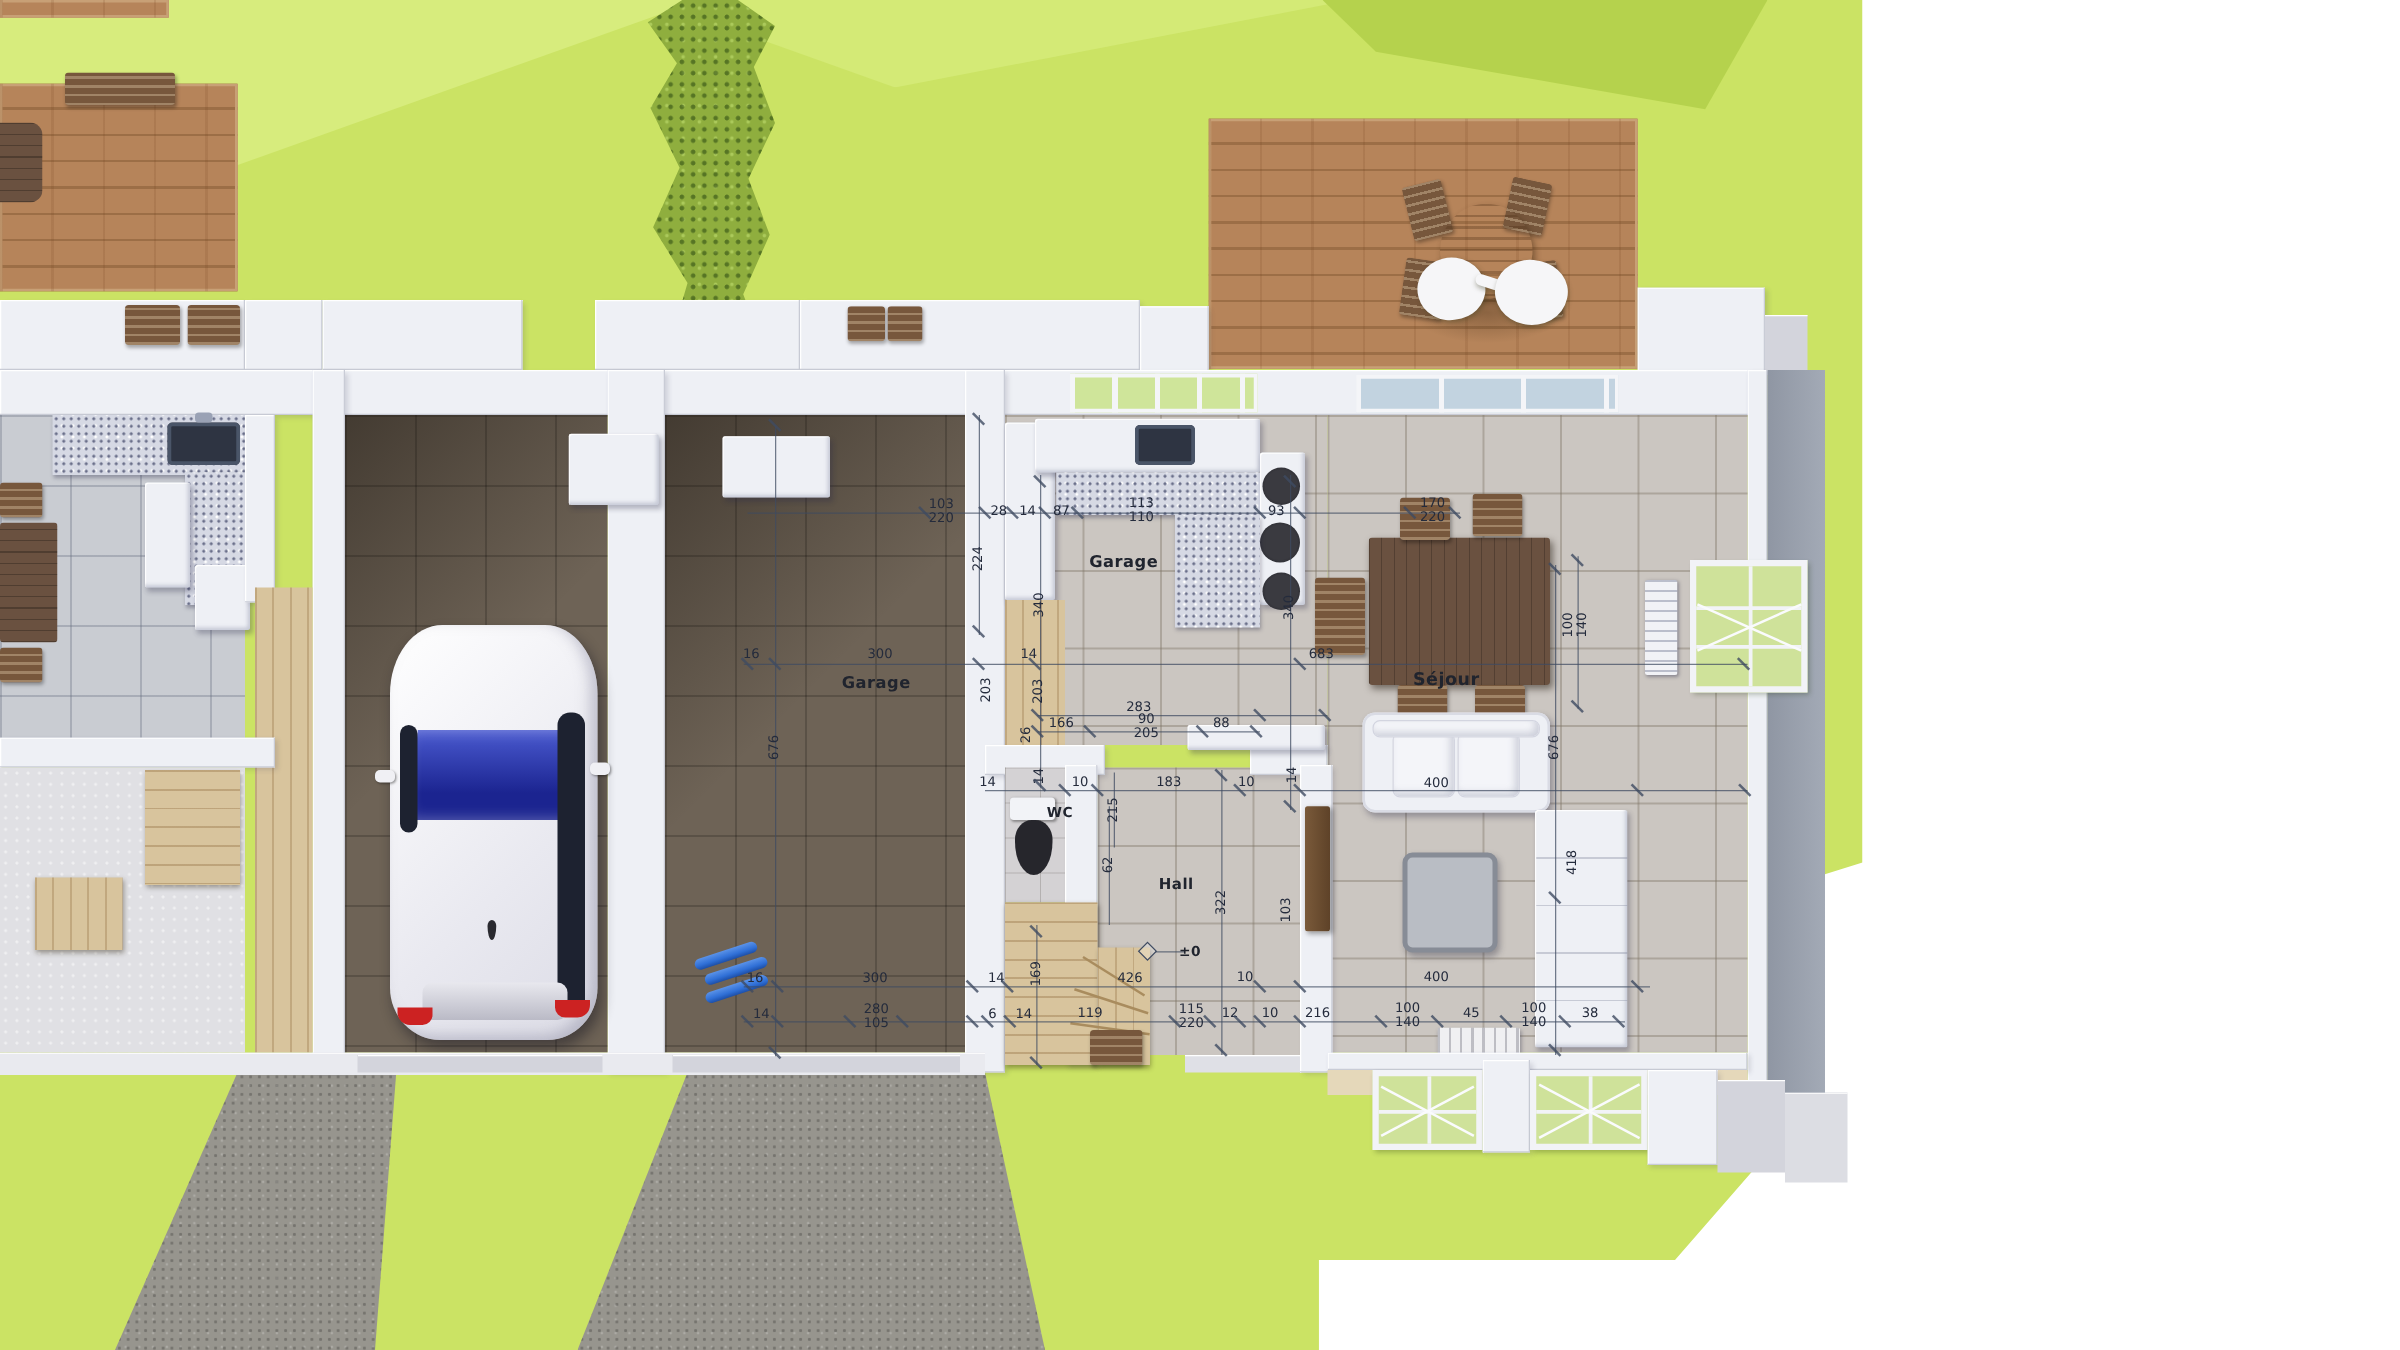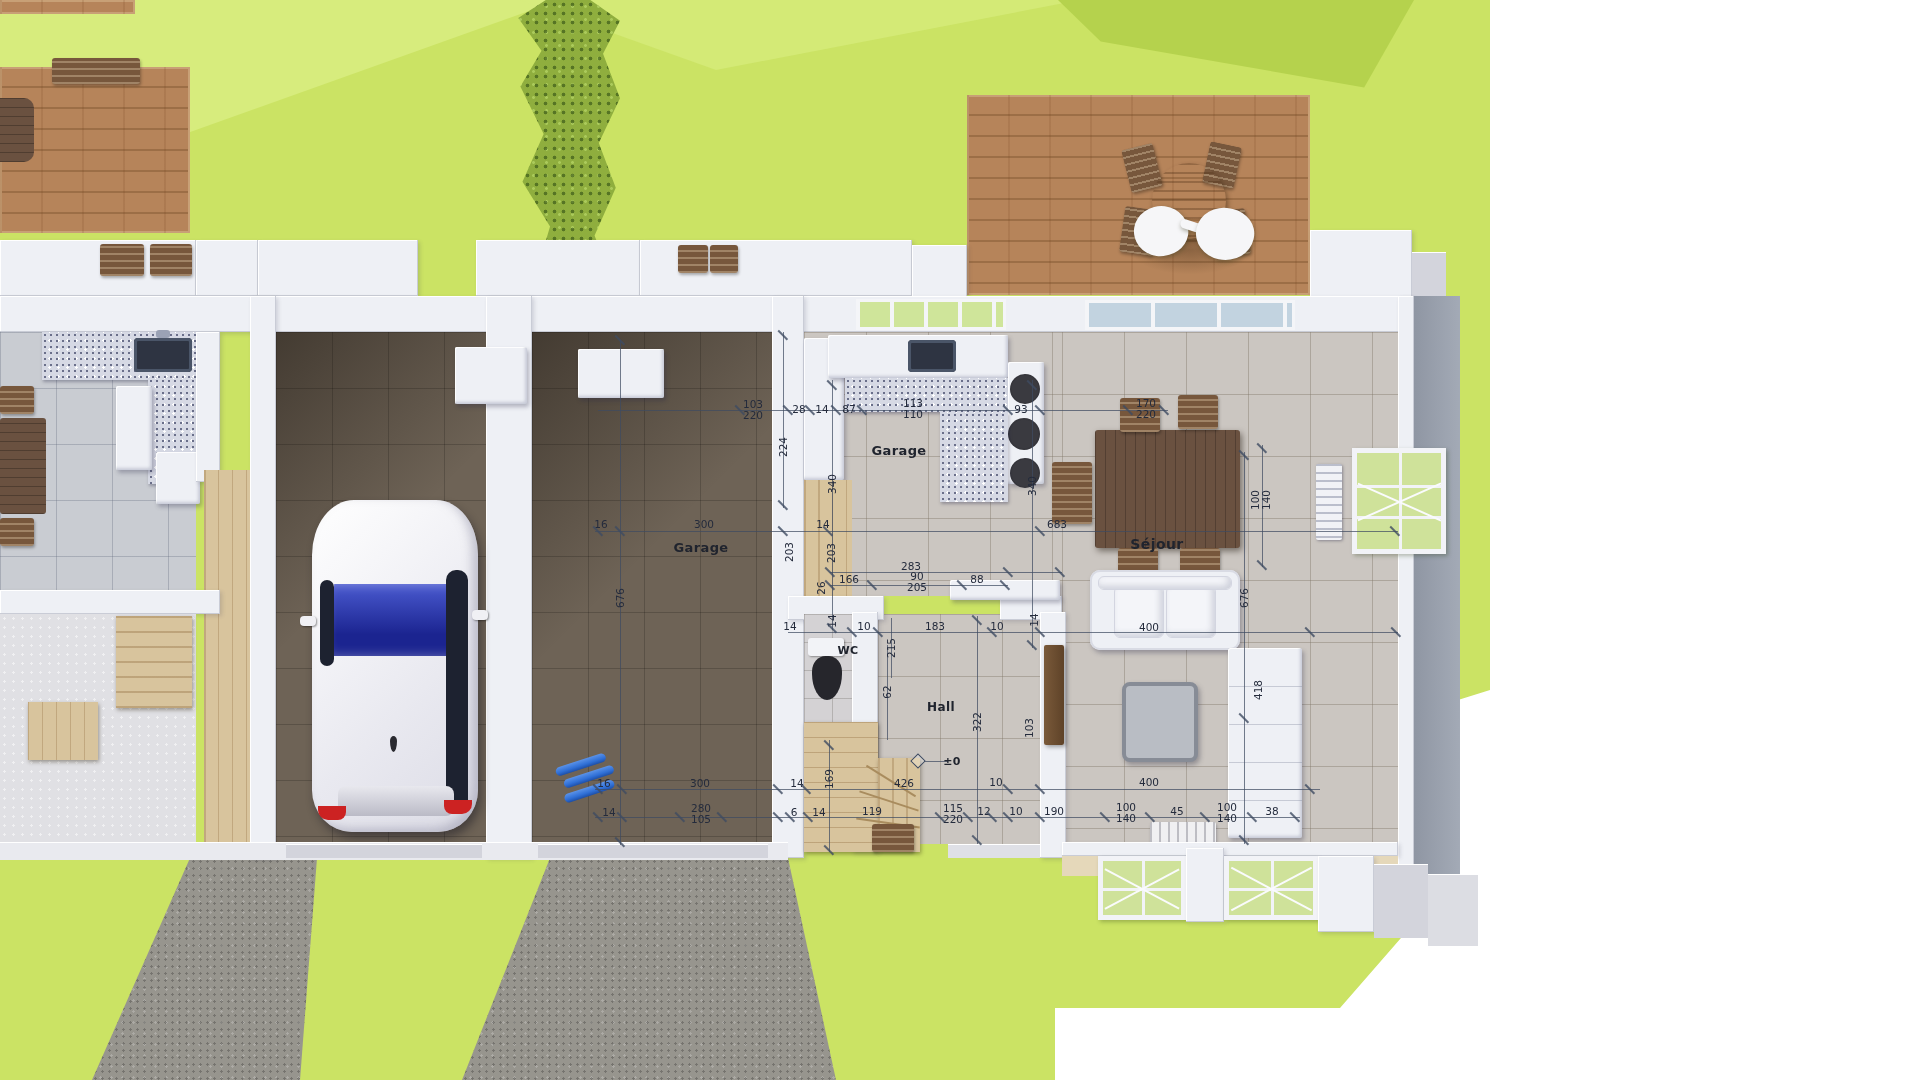--- a/index.html
+++ b/index.html
@@ -319,21 +319,21 @@
       <span class="dim" style="left: 609px; top: 812px;">14</span>
       <span class="dim" style="left: 701px; top: 808px;">280</span>
       <span class="dim" style="left: 701px; top: 819px;">105</span>
       <span class="dim" style="left: 794px; top: 812px;">6</span>
       <span class="dim" style="left: 819px; top: 812px;">14</span>
       <span class="dim" style="left: 872px; top: 811px;">119</span>
       <span class="dim" style="left: 953px; top: 808px;">115</span>
       <span class="dim" style="left: 953px; top: 819px;">220</span>
       <span class="dim" style="left: 984px; top: 811px;">12</span>
       <span class="dim" style="left: 1016px; top: 811px;">10</span>
-      <span class="dim" style="left: 1054px; top: 811px;">190</span>
+      <span class="dim" style="left: 1054px; top: 811px;">216</span>
       <span class="dim" style="left: 1126px; top: 807px;">100</span>
       <span class="dim" style="left: 1126px; top: 818px;">140</span>
       <span class="dim" style="left: 1177px; top: 811px;">45</span>
       <span class="dim" style="left: 1227px; top: 807px;">100</span>
       <span class="dim" style="left: 1227px; top: 818px;">140</span>
       <span class="dim" style="left: 1272px; top: 811px;">38</span>
       <span class="dim v" style="left: 620px; top: 598px;">676</span>
       <span class="dim v" style="left: 783px; top: 447px;">224</span>
       <span class="dim v" style="left: 832px; top: 484px;">340</span>
       <span class="dim v" style="left: 821px; top: 588px;">26</span>

